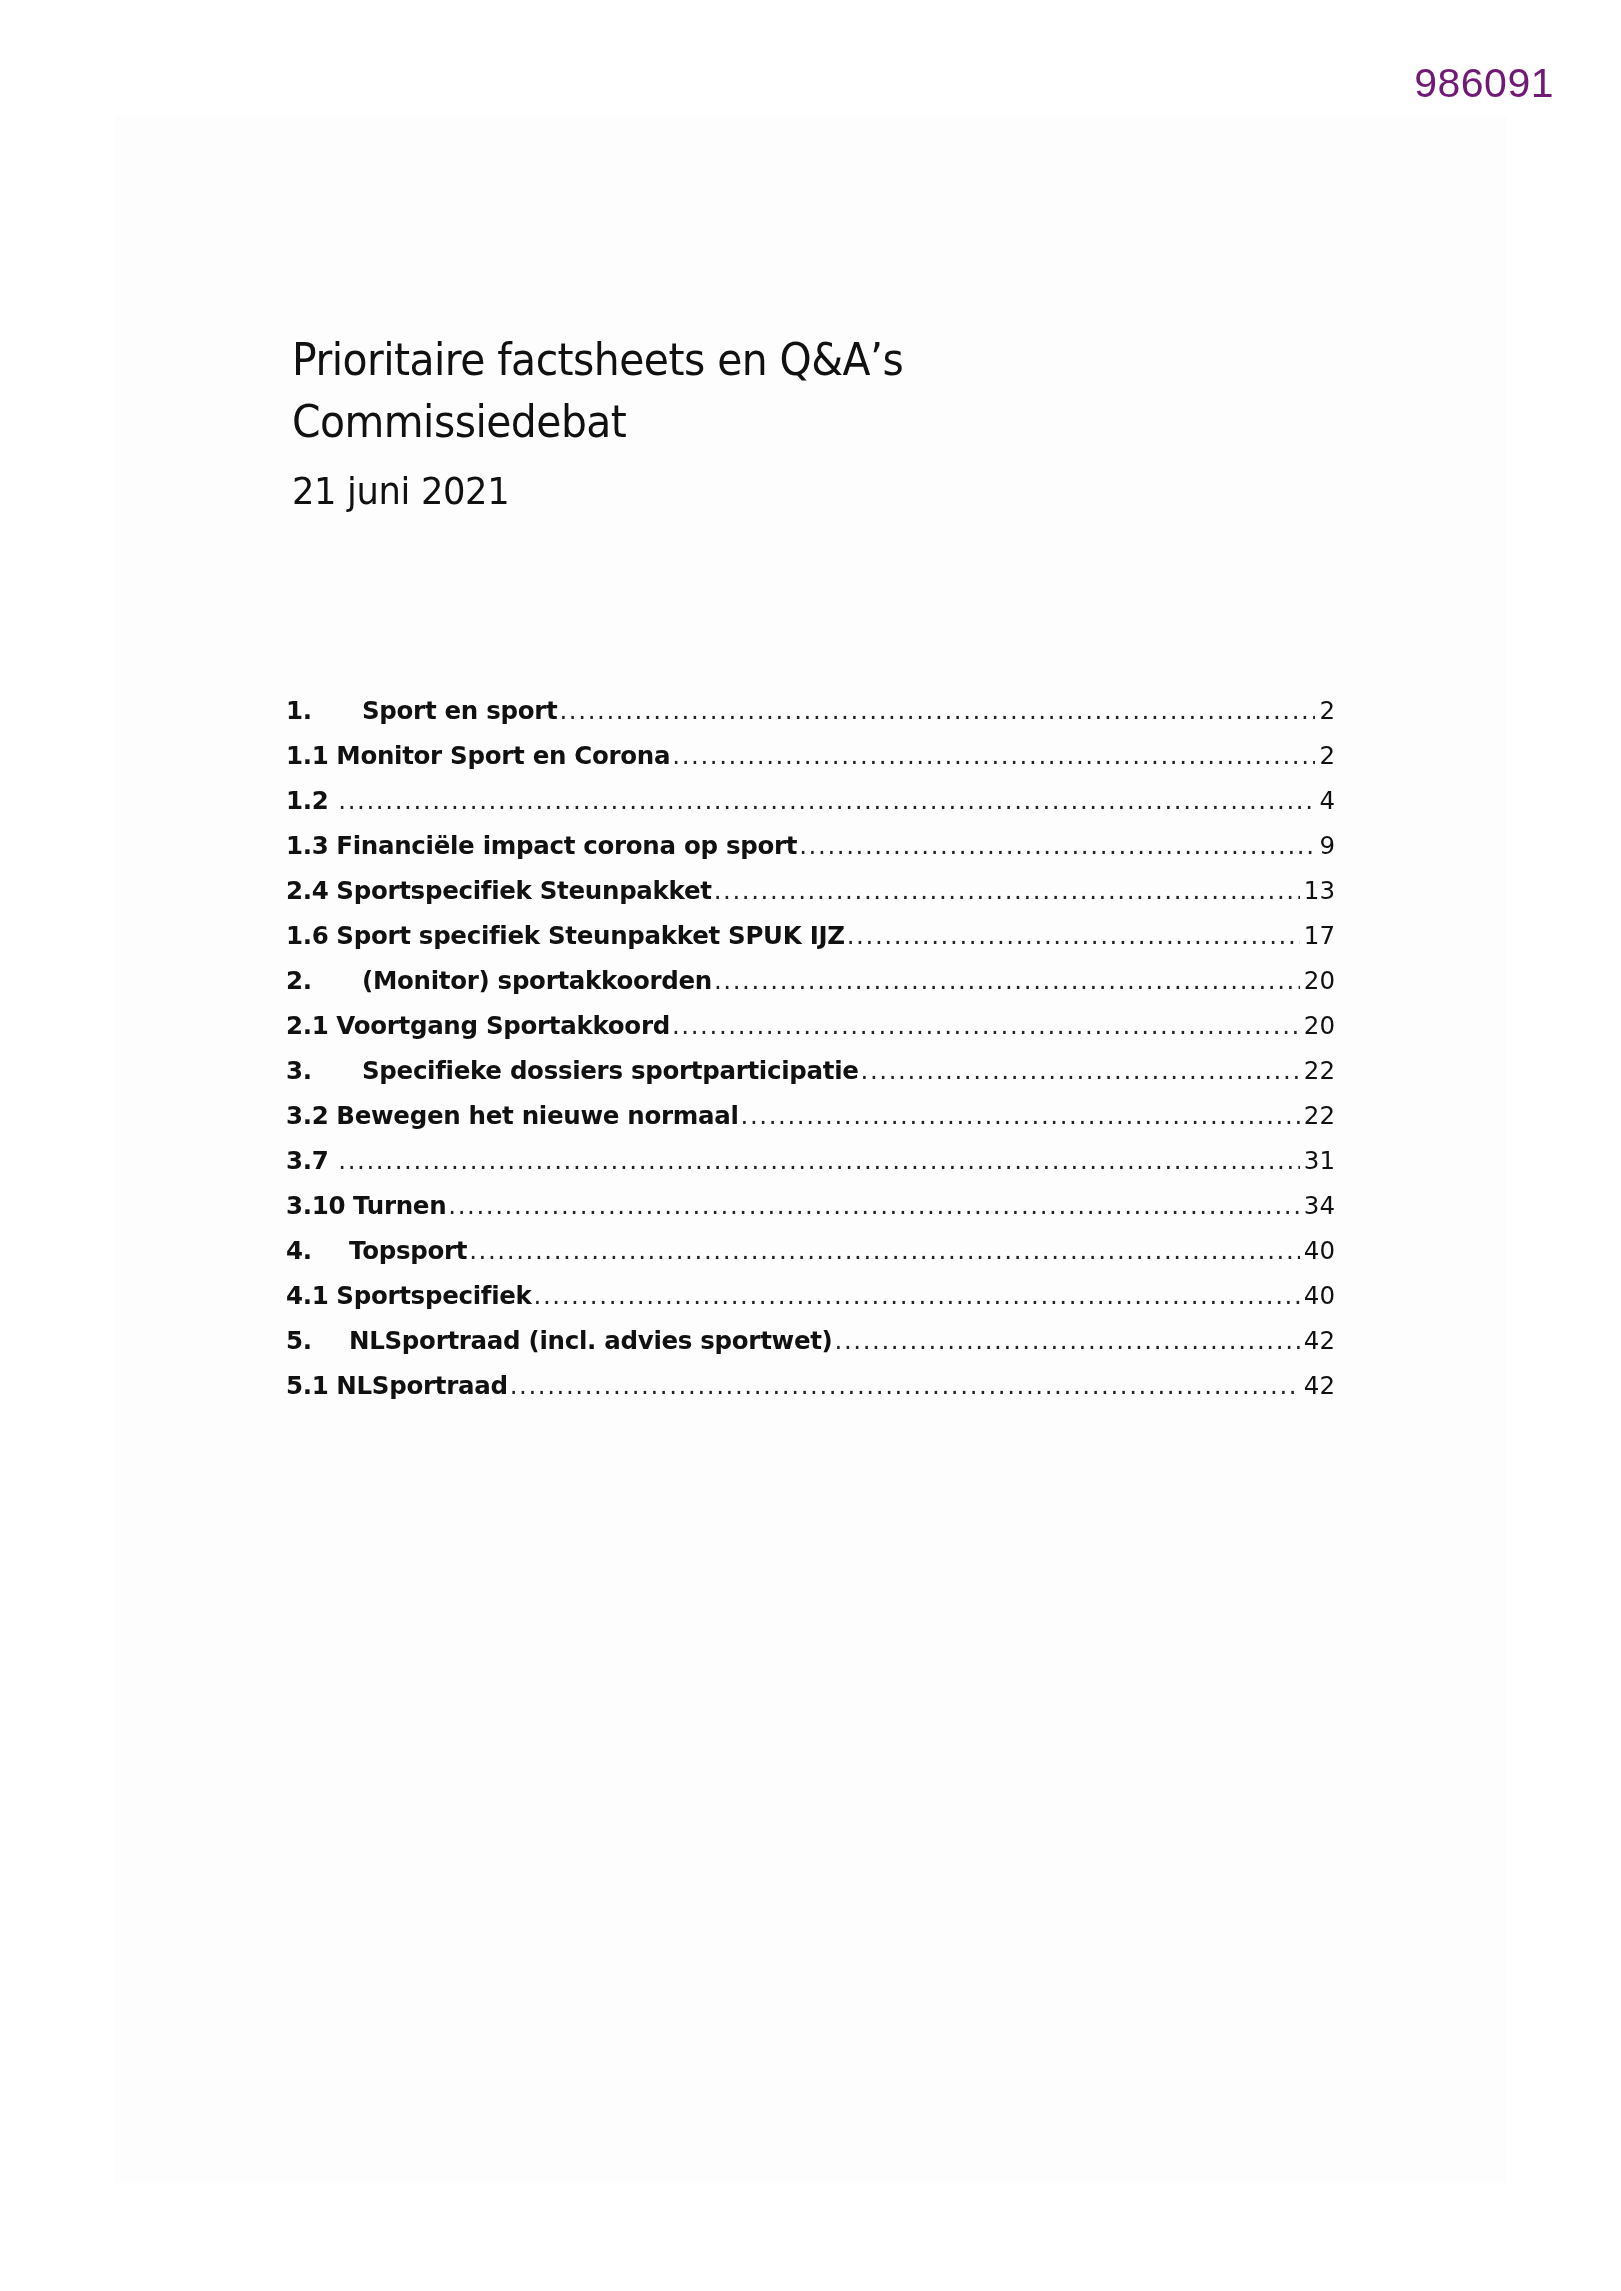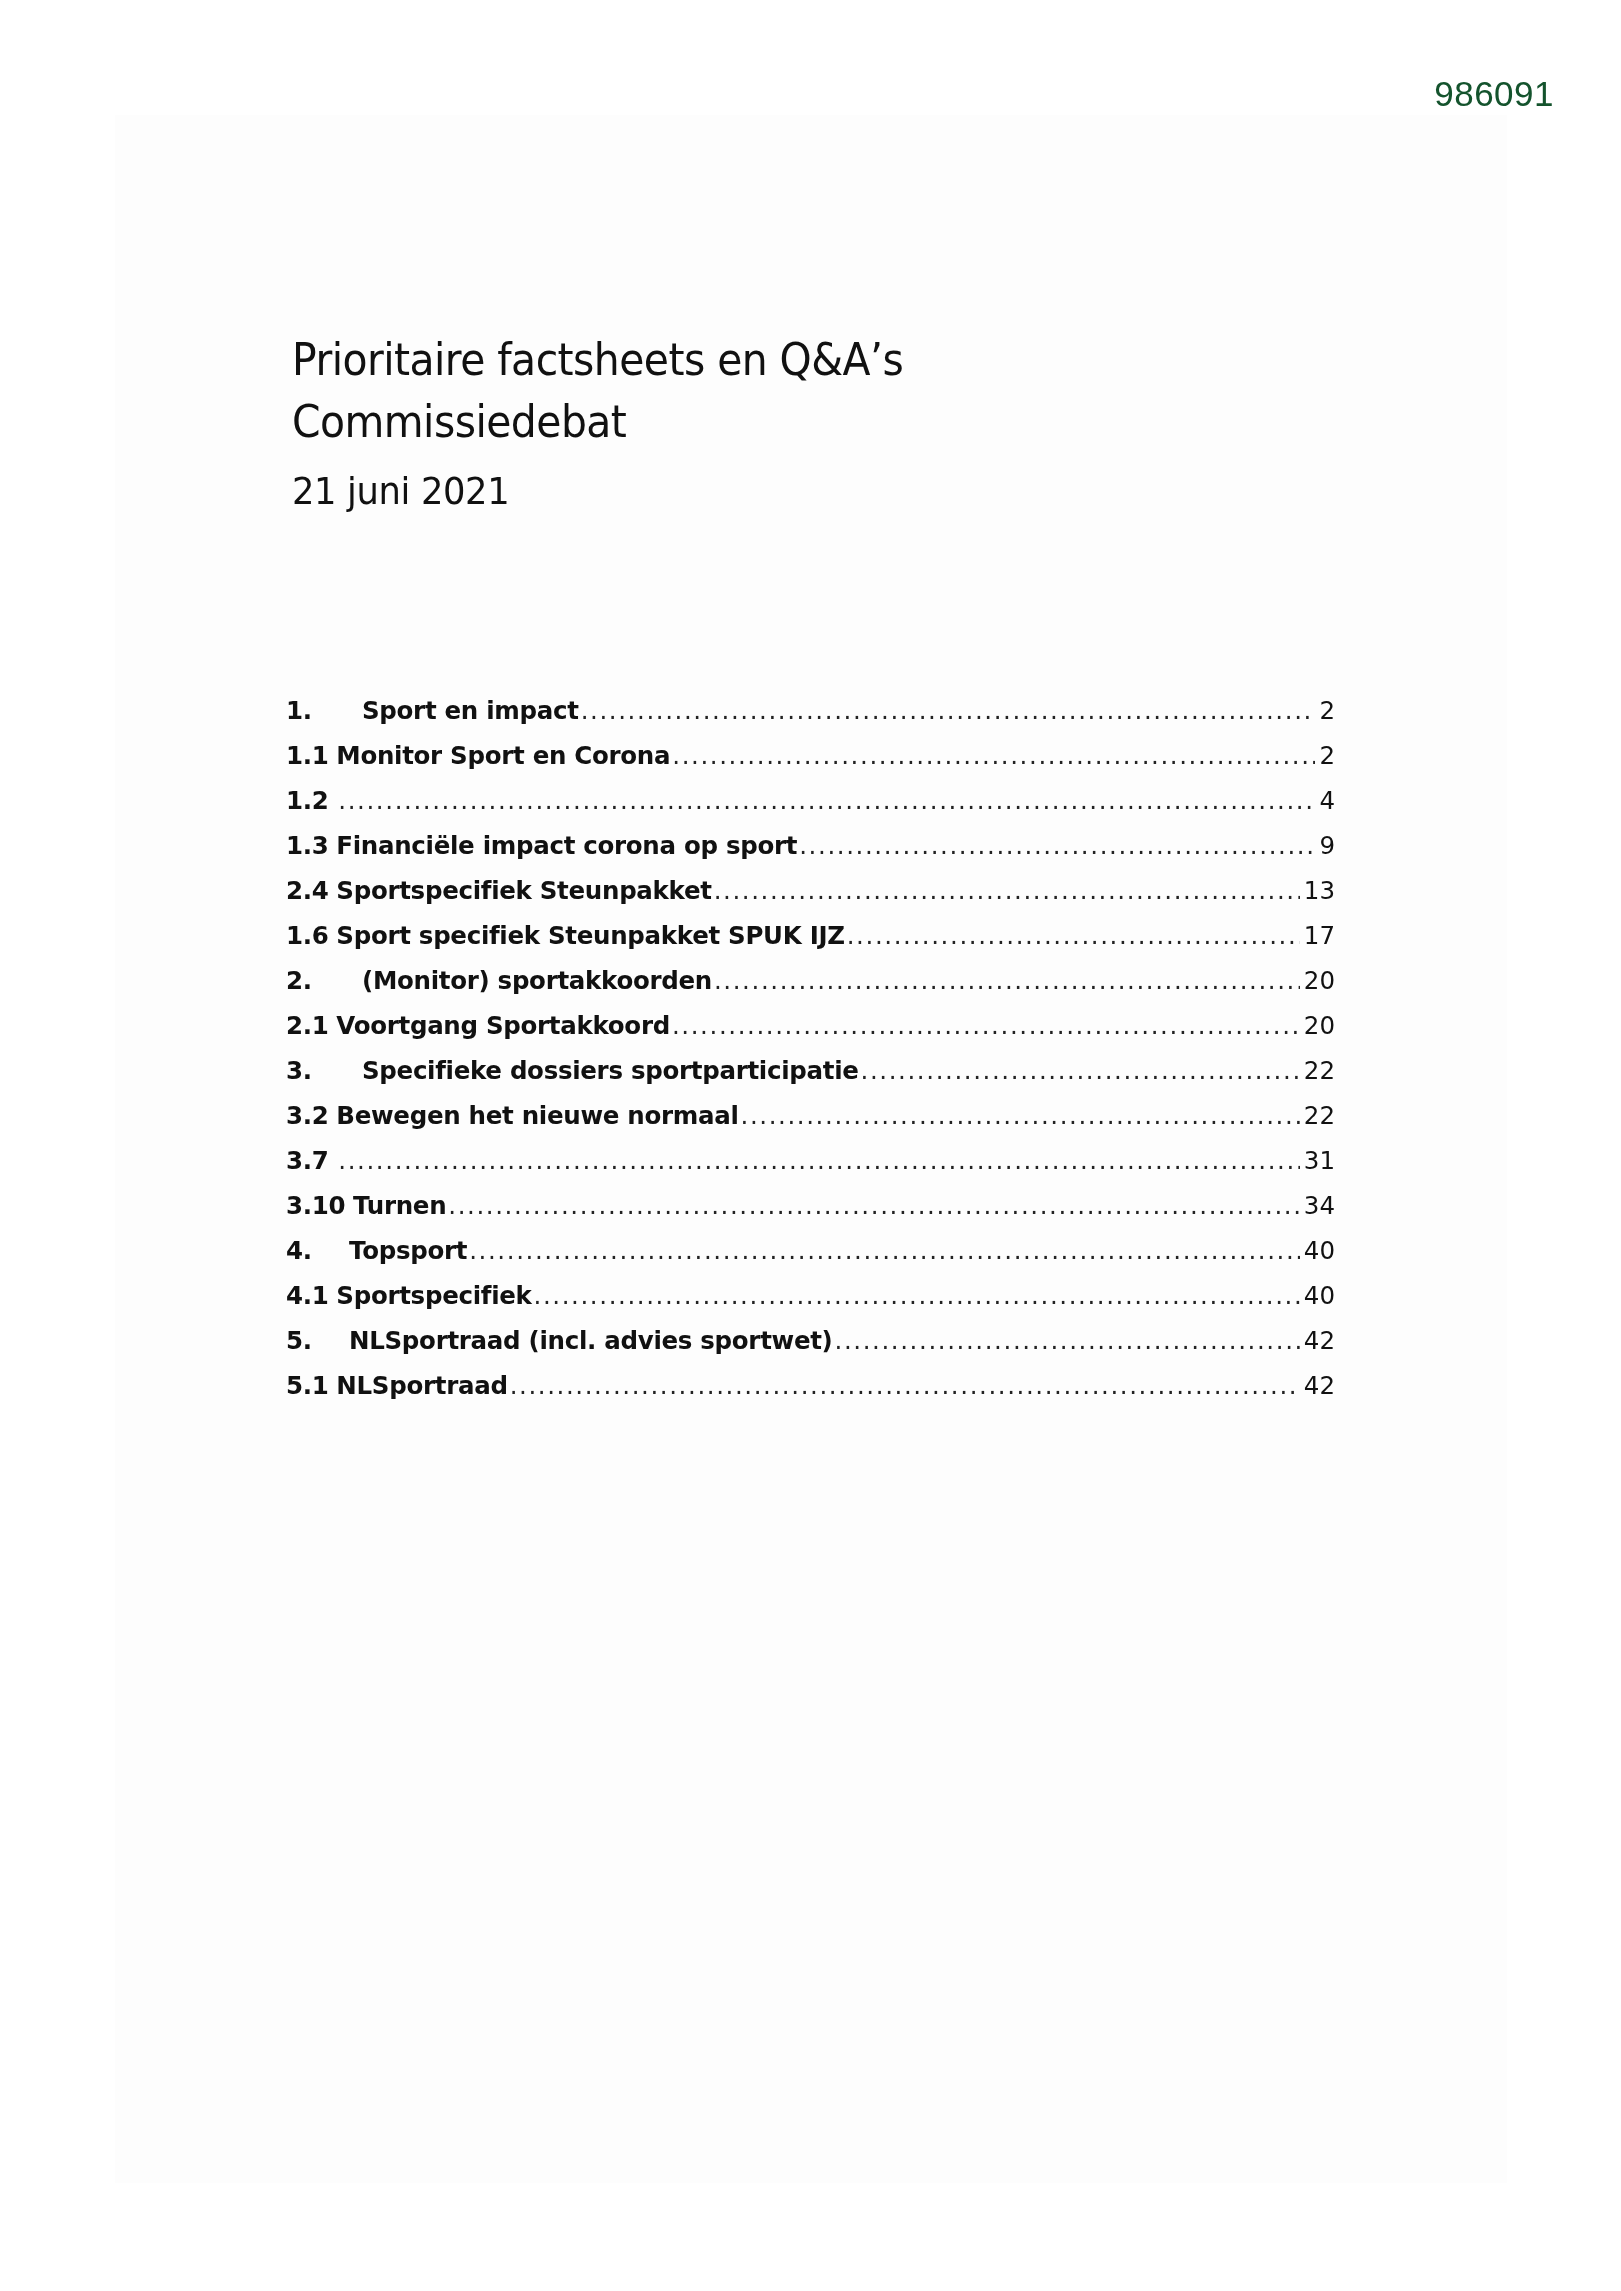--- a/index.html
+++ b/index.html
@@ -18,25 +18,25 @@
     .scan-area {
       position: absolute;
       left: 115px;
       top: 115px;
       width: 1392px;
       height: 2068px;
       background: #fdfdfd;
     }
     .doc-number {
       position: absolute;
-      top: 74px;
+      top: 60px;
       right: 67px;
       font-family: "Liberation Sans", sans-serif;
-      font-size: 35px;
-      color: #14532d;
+      font-size: 41px;
+      color: #701a75;
       letter-spacing: 0.5px;
     }
     .title-block {
       position: absolute;
       left: 292px;
       top: 329px;
       width: 980px;
     }
     .title {
       font-family: "DejaVu Sans", sans-serif;
@@ -120,21 +120,21 @@
   <h1 class="title">
     <span>Prioritaire factsheets en Q&amp;A’s</span><br>
     <span>Commissiedebat</span>
   </h1>
   <div class="date">21 juni 2021</div>
 </div>
 
 <div class="toc">
   <div class="toc-row level1">
     <span class="toc-num">1.</span>
-    <span class="toc-label">Sport en impact</span>
+    <span class="toc-label">Sport en sport</span>
     <span class="toc-leader"></span>
     <span class="toc-page">2</span>
   </div>
   <div class="toc-row level2">
     <span class="toc-num">1.1</span>
     <span class="toc-label">Monitor Sport en Corona</span>
     <span class="toc-leader"></span>
     <span class="toc-page">2</span>
   </div>
   <div class="toc-row level2">

